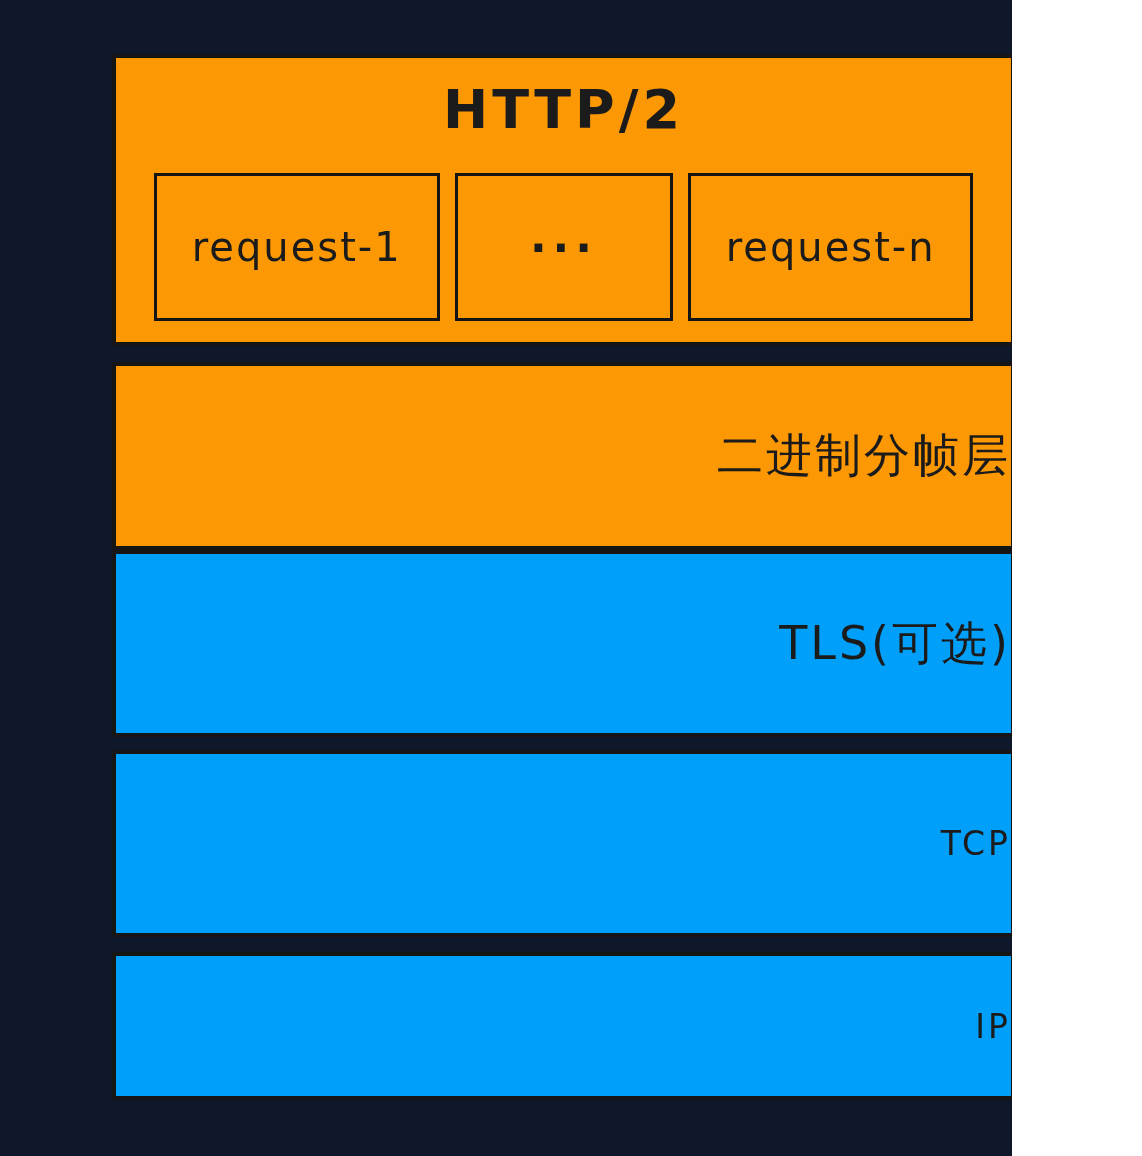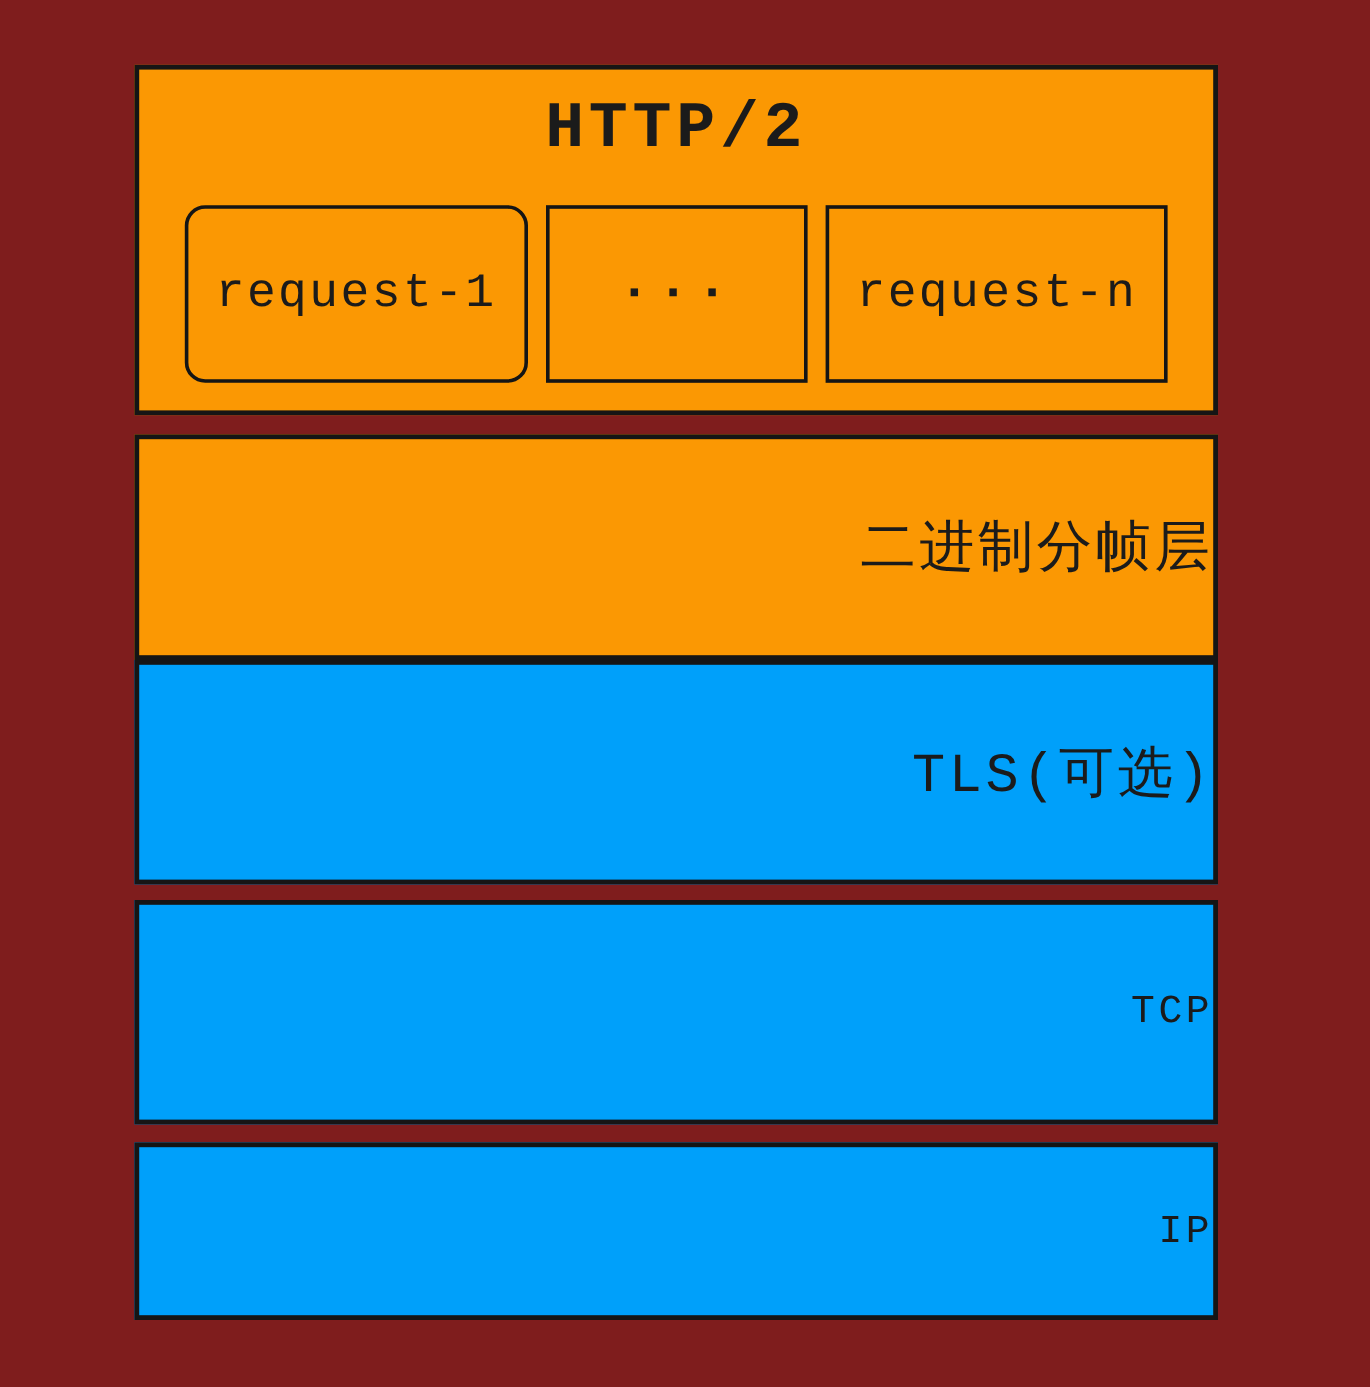--- a/index.html
+++ b/index.html
@@ -10,25 +10,24 @@
     --watermark: #c6c6c6;
   }
   * { margin: 0; padding: 0; box-sizing: border-box; }
   html, body { background: #ffffff; }
   body {
     font-family: "DejaVu Sans", "Liberation Sans", sans-serif;
     color: var(--ink);
   }
   .page {
     position: relative;
-    width: 1142px;
+    width: 1012px;
     height: 1156px;
-    background: #7f1d1d;
+    background: #0f172a;
     overflow: hidden;
-    font-family: Liberation Mono, monospace;
   }
   .stack {
     position: absolute;
     left: 112px;
     top: 0;
     width: 903px;
     display: flex;
     flex-direction: column;
   }
   .layer {
@@ -65,21 +64,21 @@
   .request-box {
     border: 3px solid var(--border);
     height: 148px;
     display: flex;
     align-items: center;
     justify-content: center;
     font-size: 40px;
     letter-spacing: 2px;
     color: var(--ink);
   }
-  .request-box.first { width: 287px; border-radius: 17px; }
+  .request-box.first { width: 287px; }
   .request-box.mid   { width: 220px; font-size: 44px; font-weight: bold; letter-spacing: 6px; }
   .request-box.last  { width: 286px; align-items: center; }
 
   .layer-binary { margin-top: 16px; height: 188px; }
   .layer-tls    { height: 187px; }
   .layer-tcp    { margin-top: 13px; height: 187px; }
   .layer-ip     { margin-top: 15px; height: 148px; }
 
   .layer-label {
     font-size: 46px;

